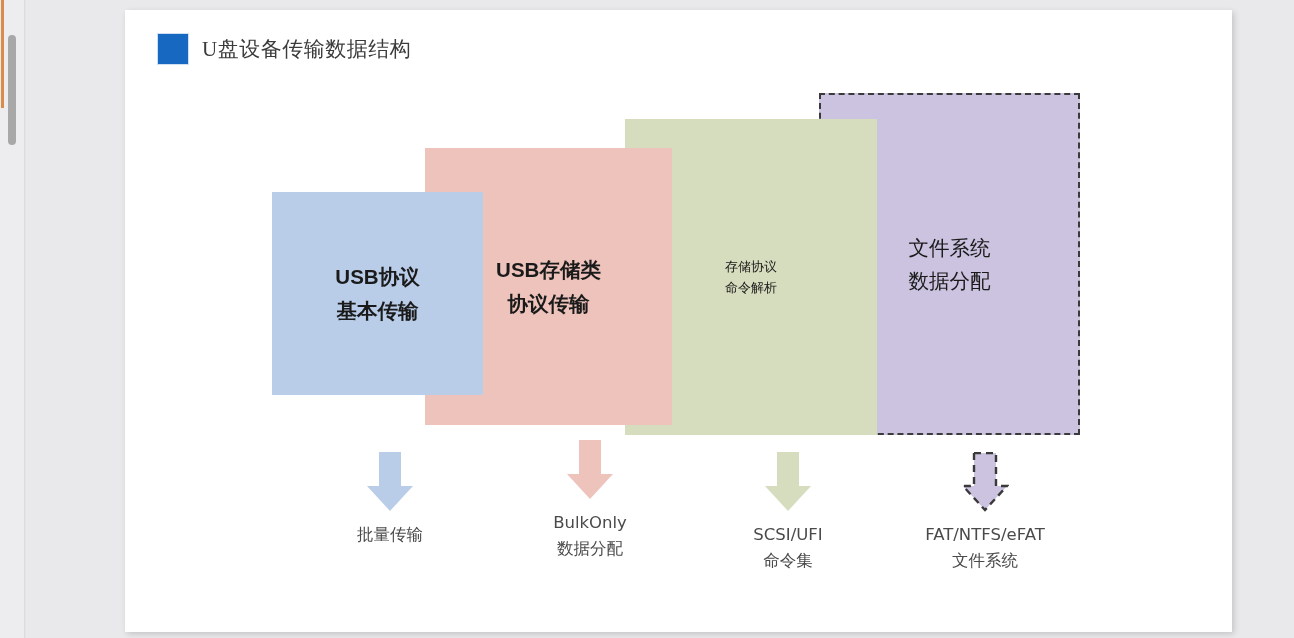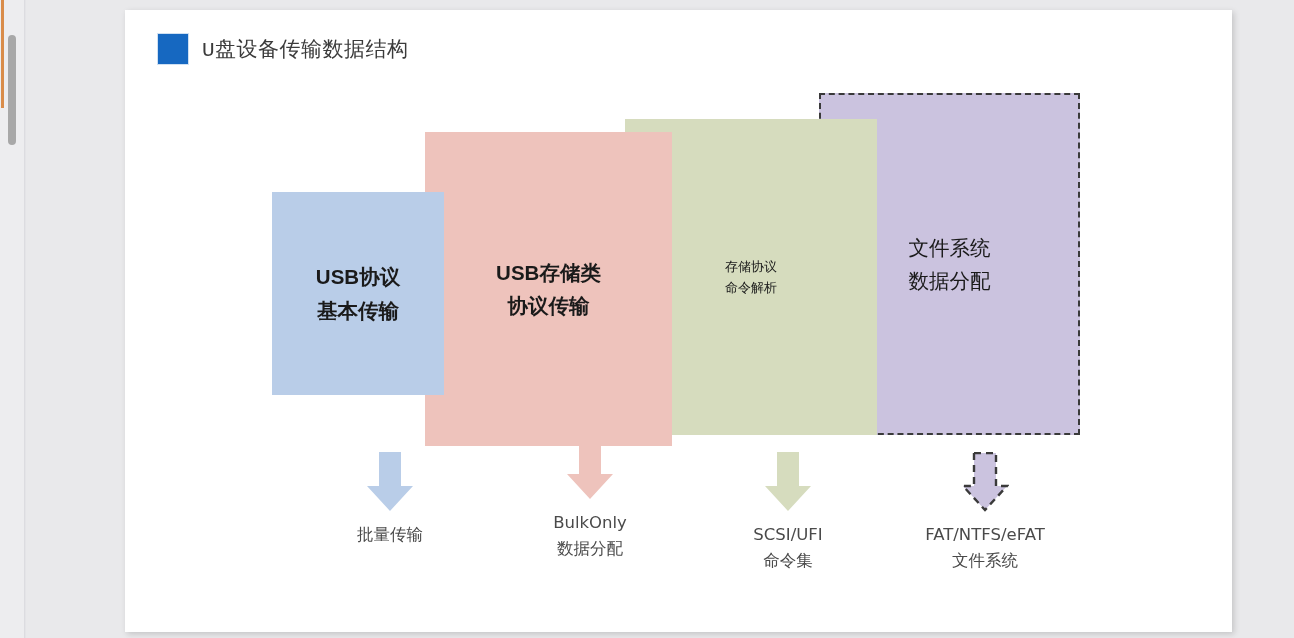--- a/index.html
+++ b/index.html
@@ -44,39 +44,39 @@
   .title-row {
     position:absolute; left:32px; top:23px;
     display:flex; align-items:center; gap:13px;
   }
   .title-bullet {
     width:32px; height:32px; background:#1668c1;
     border:1px solid #cfe0f2;
   }
   .title-text {
     font-size:21px; color:#3b3b3b; letter-spacing:0.5px;
-    font-family:Liberation Mono, monospace;
+    font-family:Liberation Serif, serif;
     white-space:nowrap;
   }
 
   
   .stage { position:absolute; left:0; top:0; width:1107px; height:622px; }
 
   .layer-box {
     position:absolute;
     display:flex; flex-direction:column;
     align-items:center; justify-content:center;
     color:#1a1a1a; line-height:1.62;
     text-align:center; white-space:nowrap;
   }
   .layer-box .l1, .layer-box .l2 { display:block; }
 
-  .lb-1 { left:147px; top:182px; width:172px; height:203px; background:#b9cde8;
+  .lb-1 { left:147px; top:182px; width:211px; height:203px; background:#b9cde8;
           font-size:20.5px; font-weight:bold; z-index:4; }
-  .lb-2 { left:300px; top:122px; width:247px; height:314px; background:#eec3bc;
+  .lb-2 { left:300px; top:138px; width:247px; height:277px; background:#eec3bc;
           font-size:20.5px; font-weight:bold; z-index:3; }
   .lb-3 { left:500px; top:109px; width:252px; height:316px; background:#d6dcbe;
           font-size:13px; font-weight:normal; z-index:2; }
   .lb-4 { left:694px; top:83px; width:261px; height:342px; background:#cbc3df;
           border:2px dashed #3a3a3a; font-size:20.5px; font-weight:normal; z-index:1; }
 
   
   .arrow-col { position:absolute; width:170px; text-align:center; }
   .ac-1 { left:180px; top:442px; }
   .ac-2 { left:380px; top:430px; }

